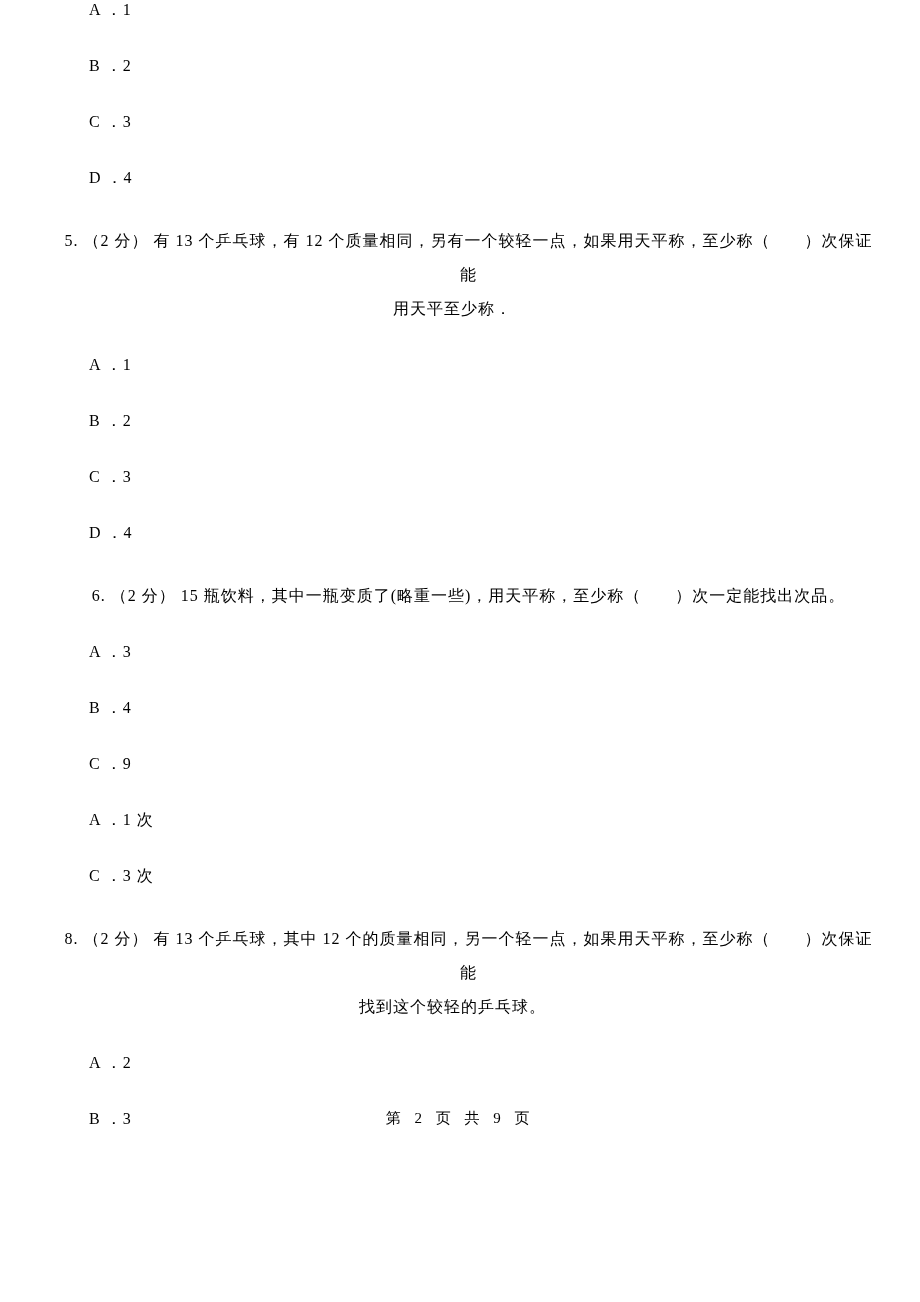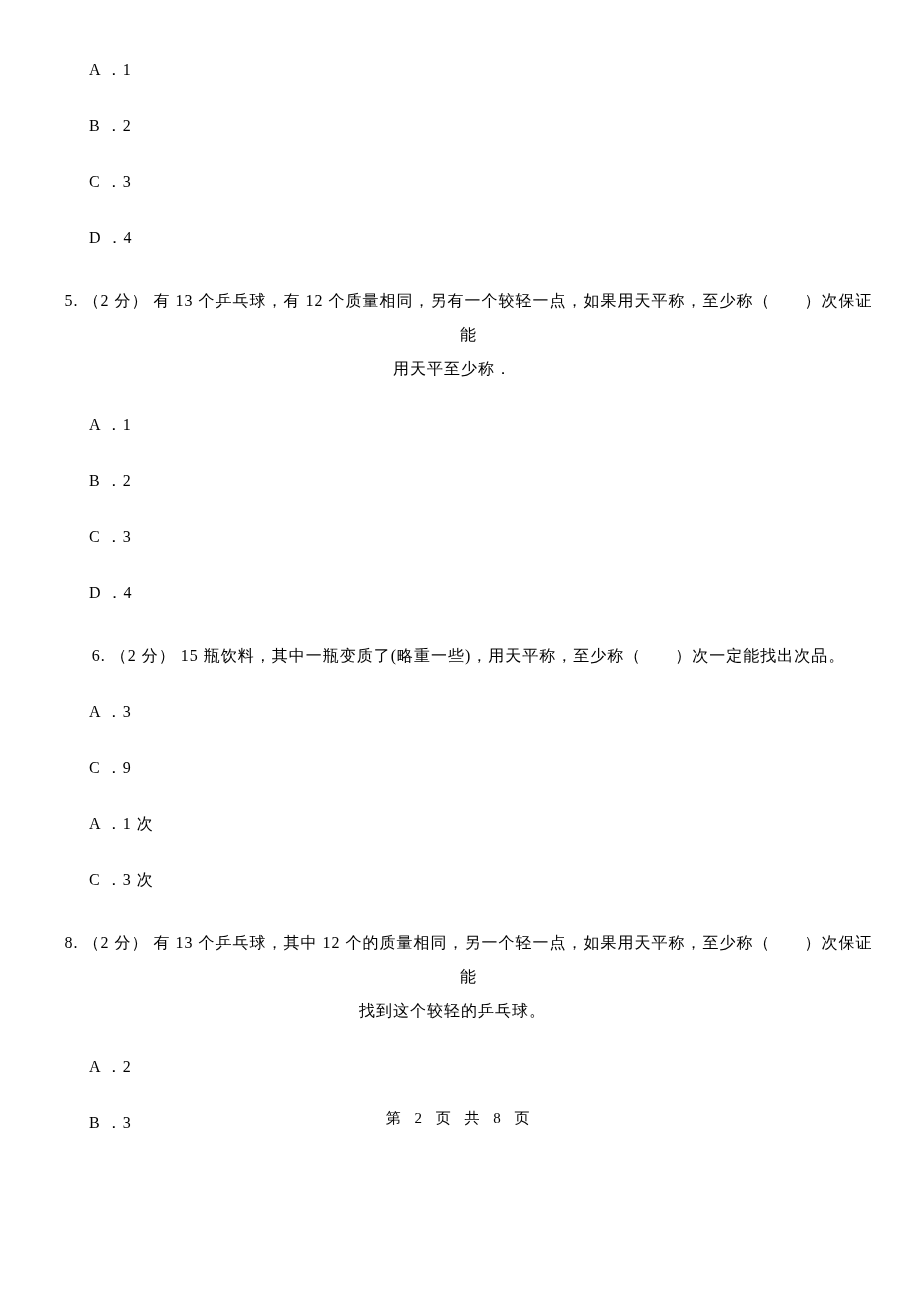--- a/index.html
+++ b/index.html
@@ -10,21 +10,20 @@
     height: 1302px;
     background: #ffffff;
     font-family: "SimSun", "宋体", serif;
     color: #000000;
   }
   .page {
     position: relative;
     width: 920px;
     height: 1146px;
     box-sizing: border-box;
-    padding-top: 60px;
   }
   .option {
     margin-left: 89px;
     font-size: 16px;
     letter-spacing: 1px;
     margin-bottom: 35px;
   }
   .question {
     margin-left: 57px;
     margin-right: 40px;
@@ -62,26 +61,27 @@
     <span>5. （2 分） 有 13 个乒乓球，有 12 个质量相同，另有一个较轻一点，如果用天平称，至少称（　　）次保证能</span><br>
     <span class="cont">用天平至少称．</span>
   </div>
   <div class="option">A  ．1</div>
   <div class="option">B  ．2</div>
   <div class="option">C  ．3</div>
   <div class="option">D  ．4</div>
 
   <div class="question">6. （2 分）  15 瓶饮料，其中一瓶变质了(略重一些)，用天平称，至少称（　　）次一定能找出次品。</div>
   <div class="option">A  ．3</div>
+  <div class="option">B  ．4</div>
   <div class="option">C  ．9</div>
 
   <div class="option">A  ．1 次</div>
   <div class="option">C  ．3 次</div>
 
   <div class="question">
     <span>8. （2 分） 有 13 个乒乓球，其中 12 个的质量相同，另一个轻一点，如果用天平称，至少称（　　）次保证能</span><br>
     <span class="cont">找到这个较轻的乒乓球。</span>
   </div>
   <div class="option">A  ．2</div>
   <div class="option">B  ．3</div>
 
-  <div class="footer">第 2 页 共 8 页</div>
+  <div class="footer">第 2 页 共 9 页</div>
 </div>
 
 </body></html>

